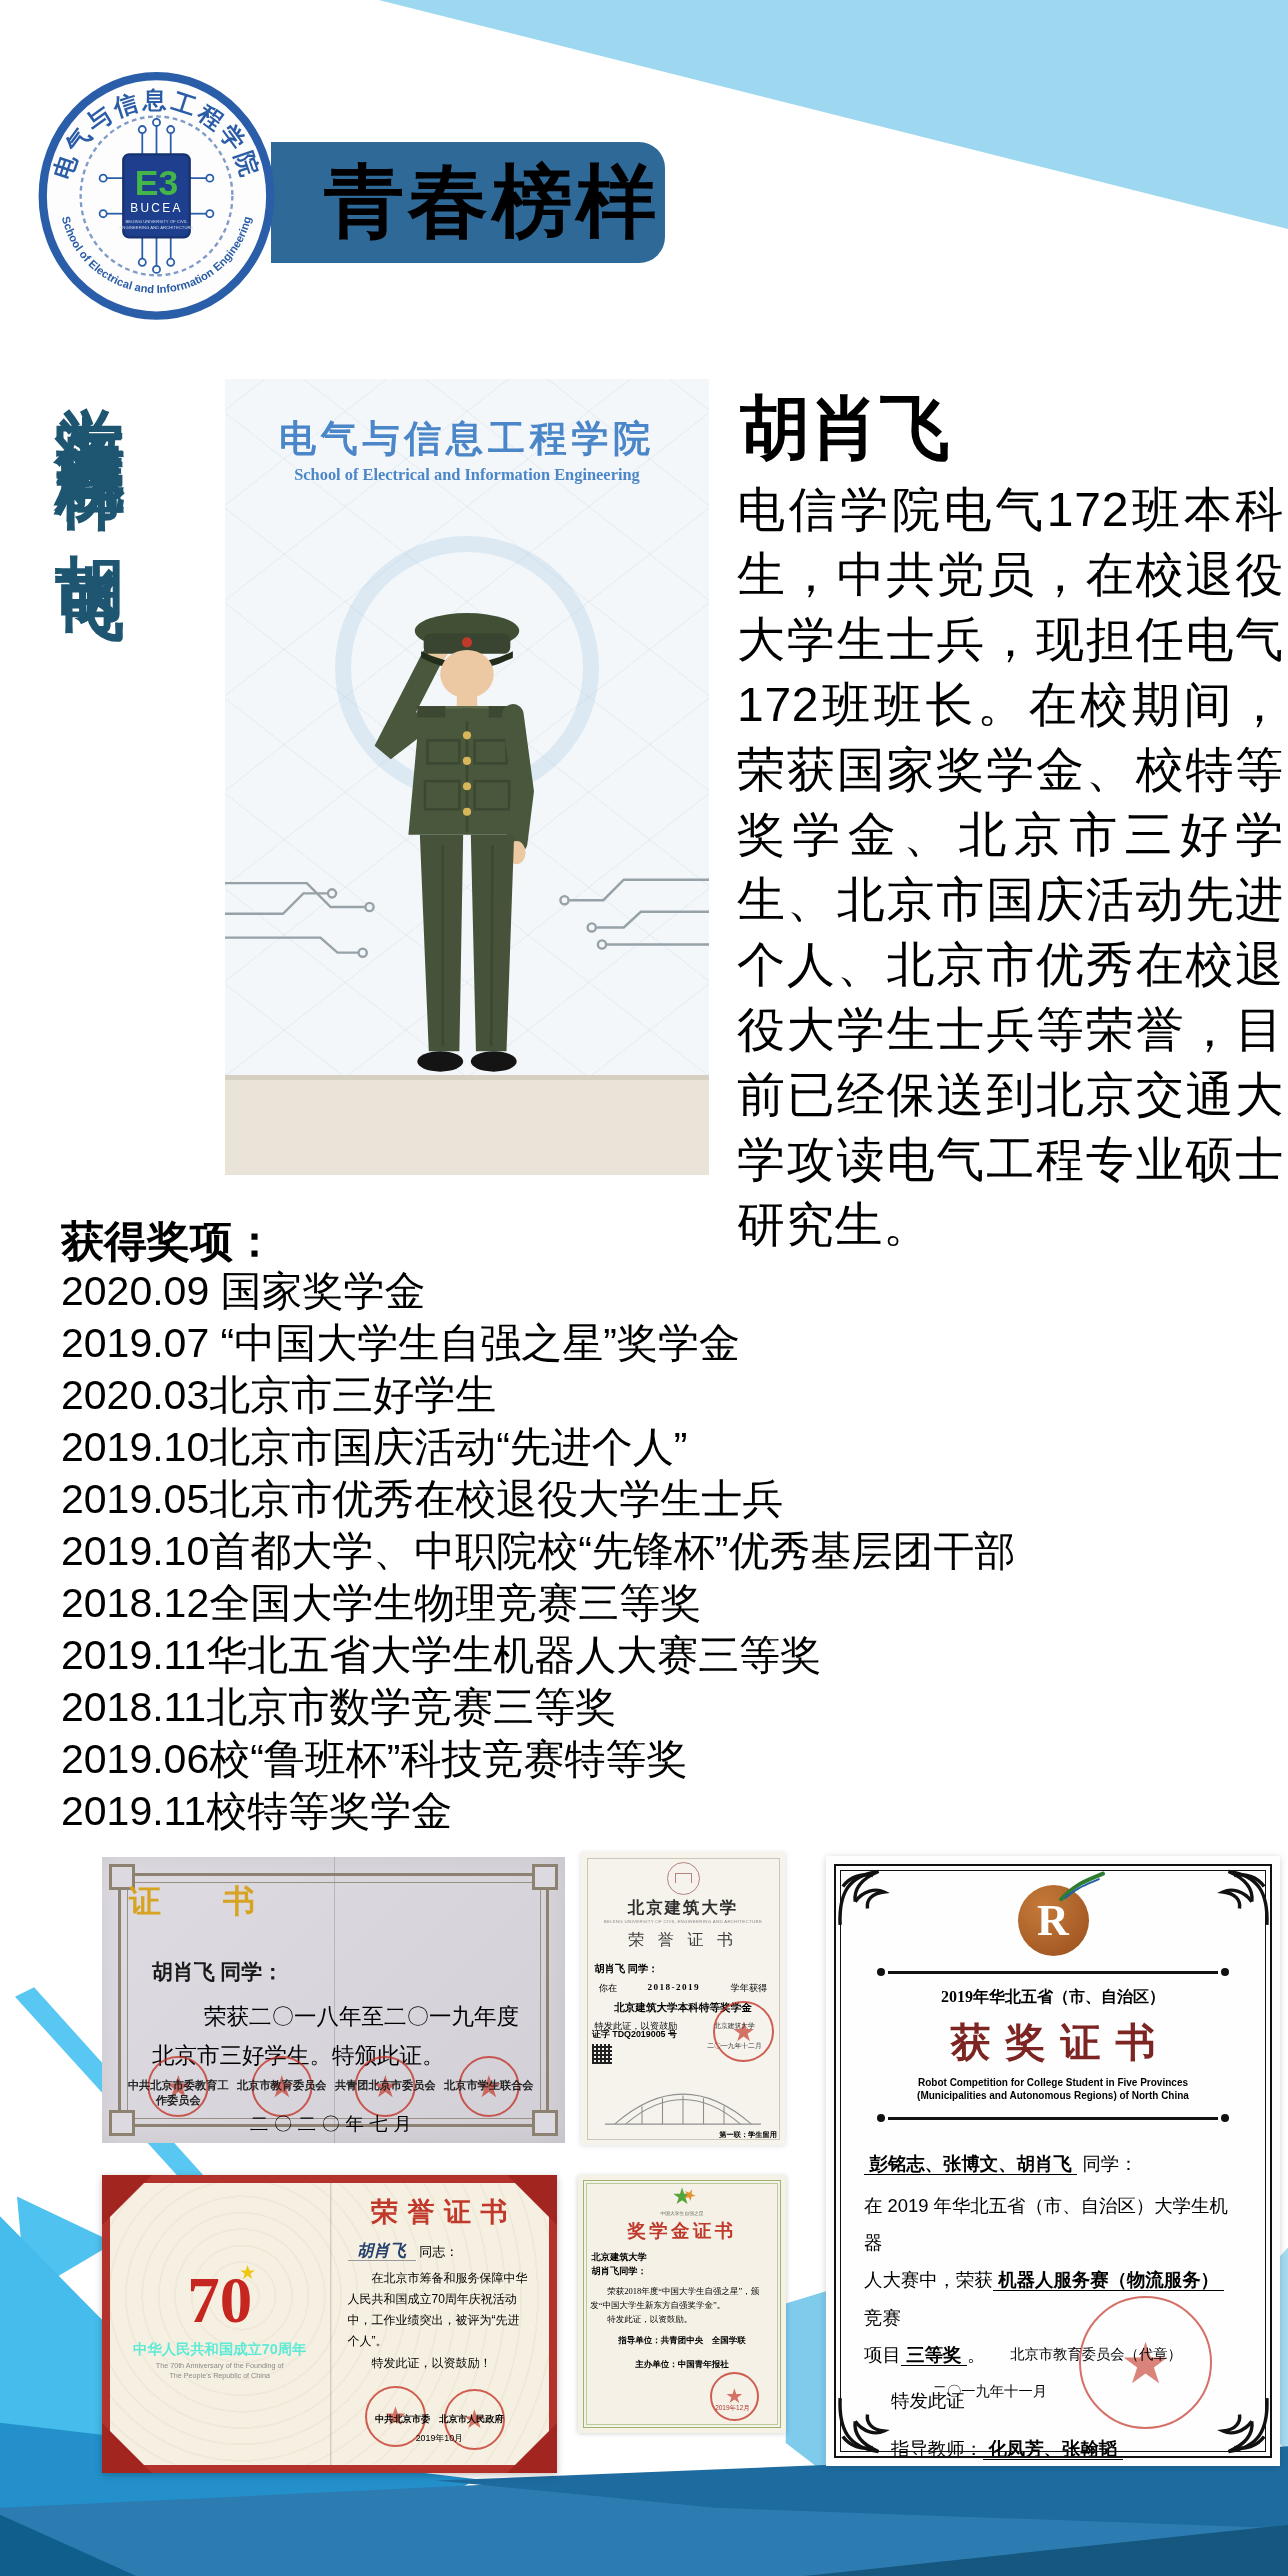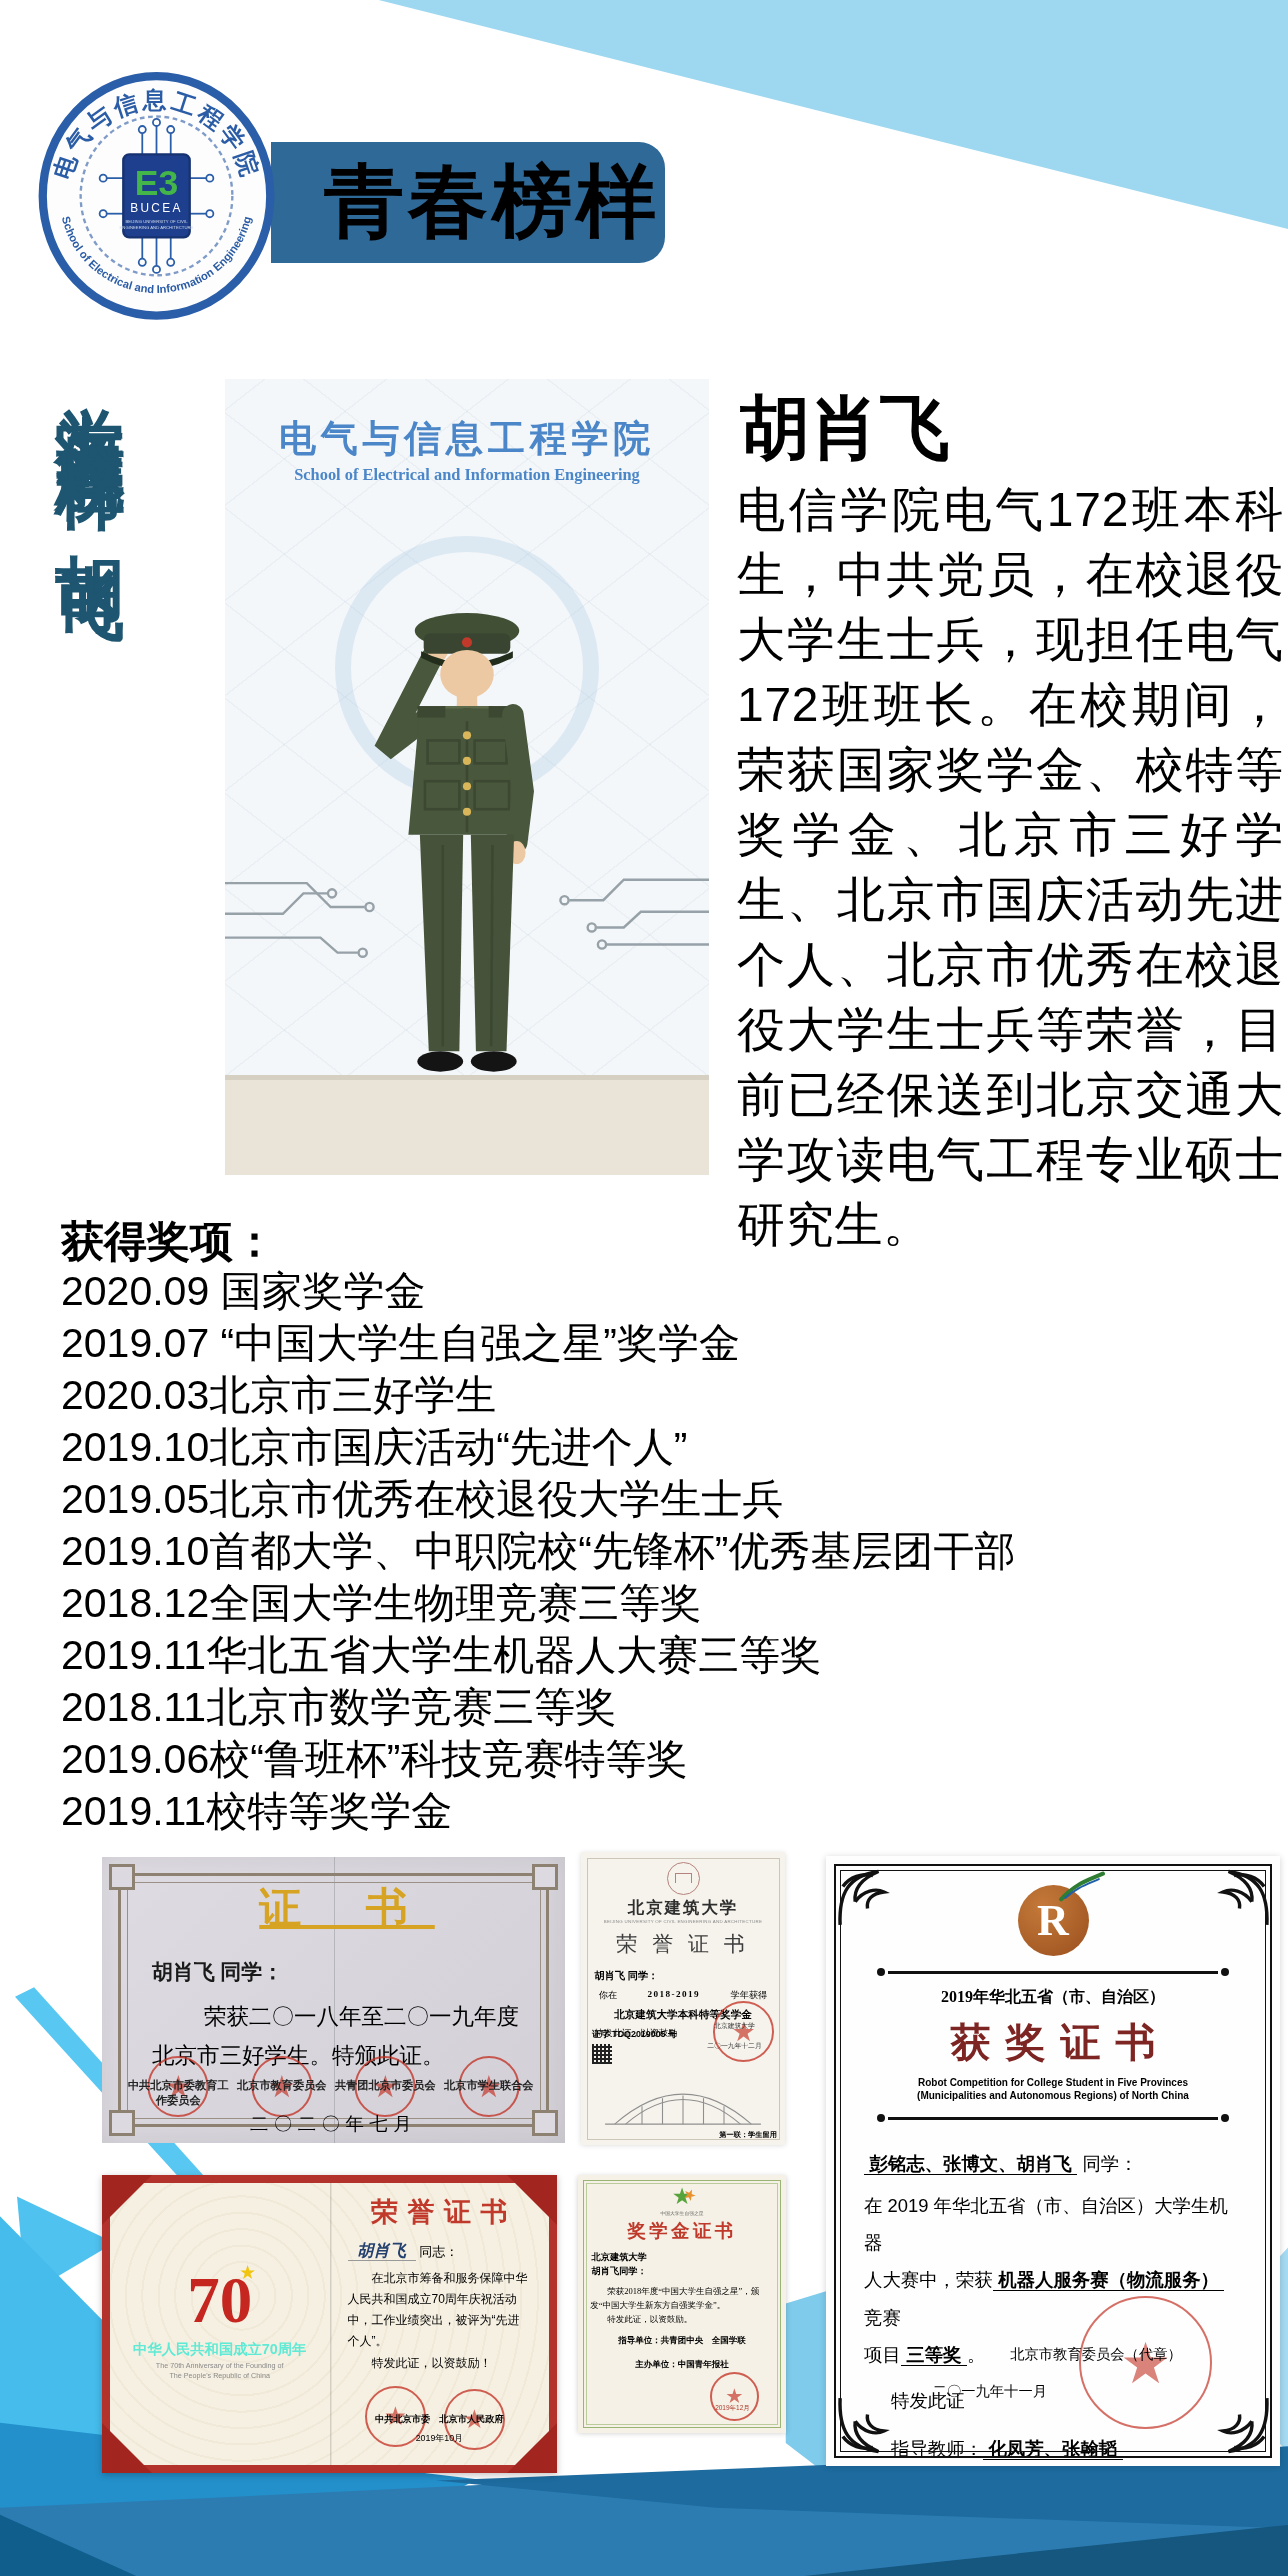--- a/index.html
+++ b/index.html
@@ -54,22 +54,22 @@
 
   
   .c1{left:102px;top:1857px;width:463px;height:286px;
       background:linear-gradient(135deg,#dedce2,#d2d0d6);box-shadow:inset 0 0 27px rgba(0,0,0,.08);}
   .c1 .fold{position:absolute;left:50%;top:0;width:1.4px;height:100%;background:rgba(120,120,130,.35);}
   .c1 .frame{position:absolute;inset:16.4px;border:3.4px solid #8d8172;}
   .c1 .frame2{position:absolute;inset:24.5px;border:0.7px solid #9a9184;}
   .c1 .knot{position:absolute;width:20.4px;height:20.4px;border:3.4px solid #8d8172;background:#dcdae0;}
   .c1 .k1{left:6.8px;top:6.8px;} .c1 .k2{right:6.8px;top:6.8px;}
   .c1 .k3{left:6.8px;bottom:6.8px;} .c1 .k4{right:6.8px;bottom:6.8px;}
-  .c1 .t{position:absolute;top:23px;width:100%;text-align:center;font-size:42px;font-weight:bold;
-         color:#d7a323;letter-spacing:27px;font-family:"Liberation Serif",serif;text-indent:27px;text-decoration:underline;}
+  .c1 .t{position:absolute;top:23px;width:100%;font-size:32px;font-weight:bold;
+         color:#d7a323;letter-spacing:27px;font-family:"Liberation Serif",serif;text-indent:27px;}
   .c1 .sal{position:absolute;left:50px;top:101px;font-size:21px;font-weight:bold;
            font-family:"Liberation Serif",serif;color:#1a1a1a;}
   .c1 .l1{position:absolute;left:102px;top:144px;font-size:22.5px;font-family:"Liberation Serif",serif;}
   .c1 .l2{position:absolute;left:50px;top:183px;font-size:22.5px;font-family:"Liberation Serif",serif;}
   .c1 .seals{position:absolute;left:24.5px;right:24.5px;top:217px;display:flex;}
   .c1 .seals .cell{position:relative;width:25%;text-align:center;font-size:11.2px;font-weight:bold;
                    font-family:"Liberation Serif",serif;color:#222;}
   .seal-ring{position:absolute;border-radius:50%;border:2px solid rgba(194,44,31,.75);
              display:flex;align-items:center;justify-content:center;}
   .seal-ring::after{content:"★";color:rgba(194,44,31,.65);}
@@ -82,21 +82,21 @@
   
   .c2{left:581px;top:1852px;width:204px;height:293px;background:#f6f3ec;
       box-shadow:0 1.4px 5.5px rgba(0,0,0,.15);}
   .c2 .inframe{position:absolute;inset:5.5px;border:0.7px solid #cdc5b7;}
   .c2 .slogo{position:relative;width:31px;height:31px;margin:9.5px auto 0;border-radius:50%;
              border:1.4px solid #b5837d;display:flex;align-items:center;justify-content:center;}
   .c2 .slogo i{display:block;width:15px;height:8.2px;border:1.4px solid #b5837d;border-bottom:none;}
   .c2 .school{text-align:center;font-size:16.4px;font-weight:bold;letter-spacing:2px;margin-top:2.7px;
               font-family:"Liberation Serif",serif;color:#2e2e2e;}
   .c2 .school-en{text-align:center;font-size:4.4px;color:#8a8a8a;letter-spacing:0.3px;}
-  .c2 .t{text-align:center;font-size:21px;color:#3c3c3c;letter-spacing:4.8px;margin-top:5.5px;
+  .c2 .t{text-align:center;font-size:16px;color:#3c3c3c;letter-spacing:4.8px;margin-top:5.5px;
          font-family:"Liberation Serif",serif;}
   .c2 .sal{margin:11px 0 0 13.6px;font-size:10.2px;font-weight:bold;font-family:"Liberation Serif",serif;}
   .c2 .yline{display:flex;justify-content:space-between;padding:0 17.7px;margin-top:6.8px;
              font-size:9.2px;font-family:"Liberation Serif",serif;}
   .c2 .yline b{letter-spacing:1.4px;}
   .c2 .award{text-align:center;font-size:10.6px;font-weight:bold;margin-top:5.5px;
              font-family:"Liberation Serif",serif;}
   .c2 .issue{margin:5.5px 0 0 13.6px;font-size:9.2px;font-family:"Liberation Serif",serif;}
   .c2 .certno{position:absolute;left:11px;top:176px;font-size:8.9px;font-weight:bold;}
   .c2 .qr{position:absolute;left:11px;top:192px;width:20.4px;height:20.4px;

